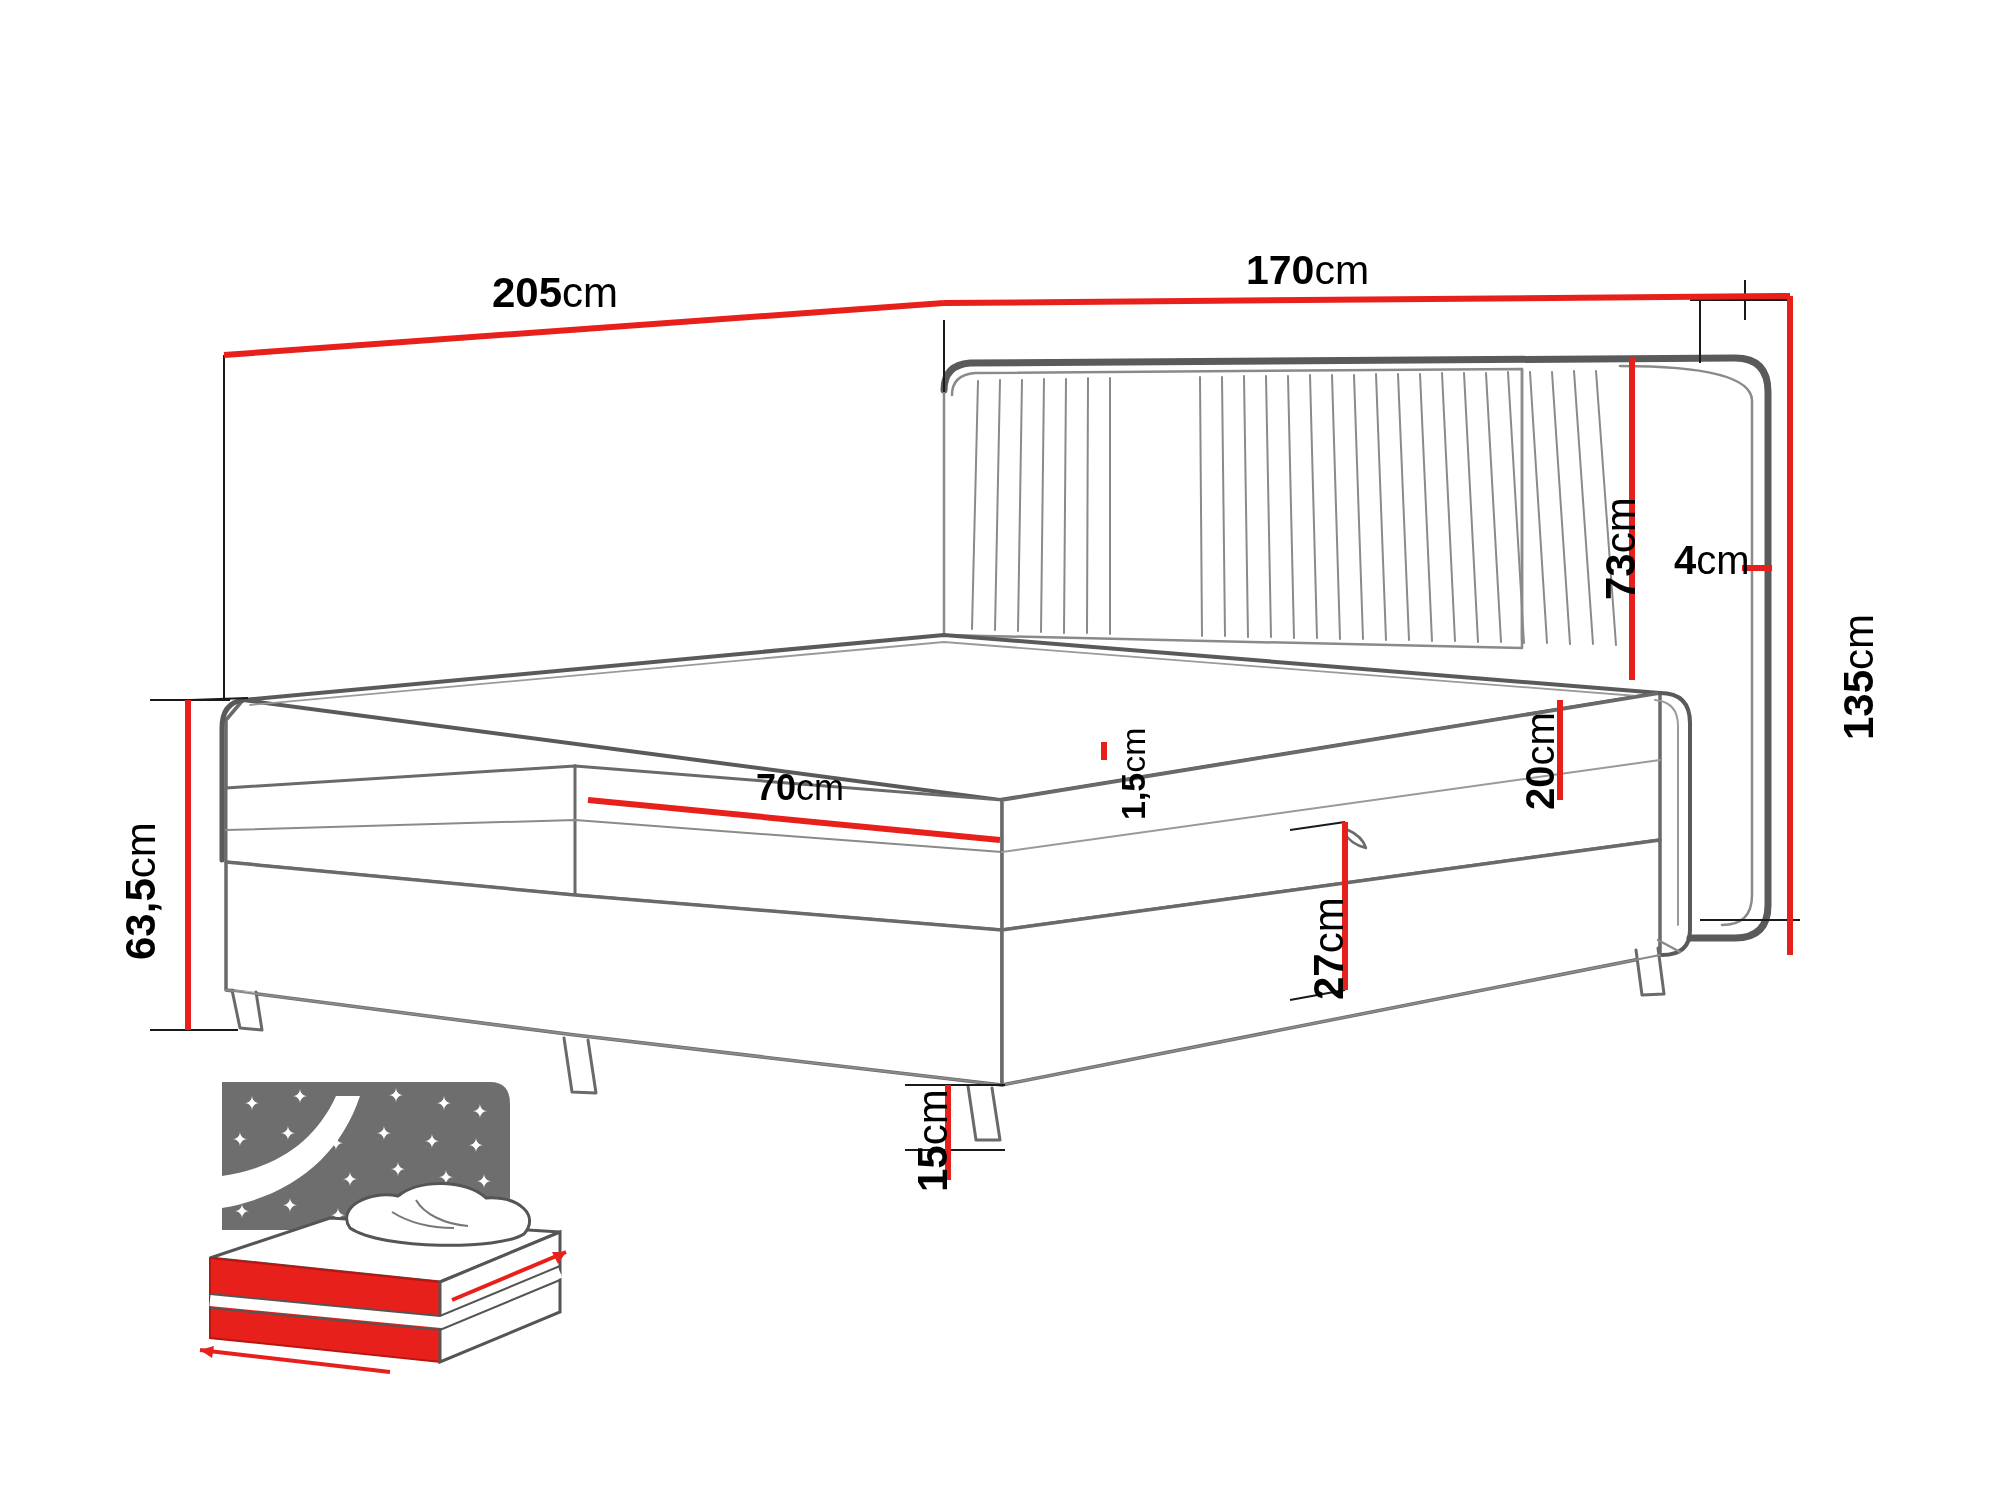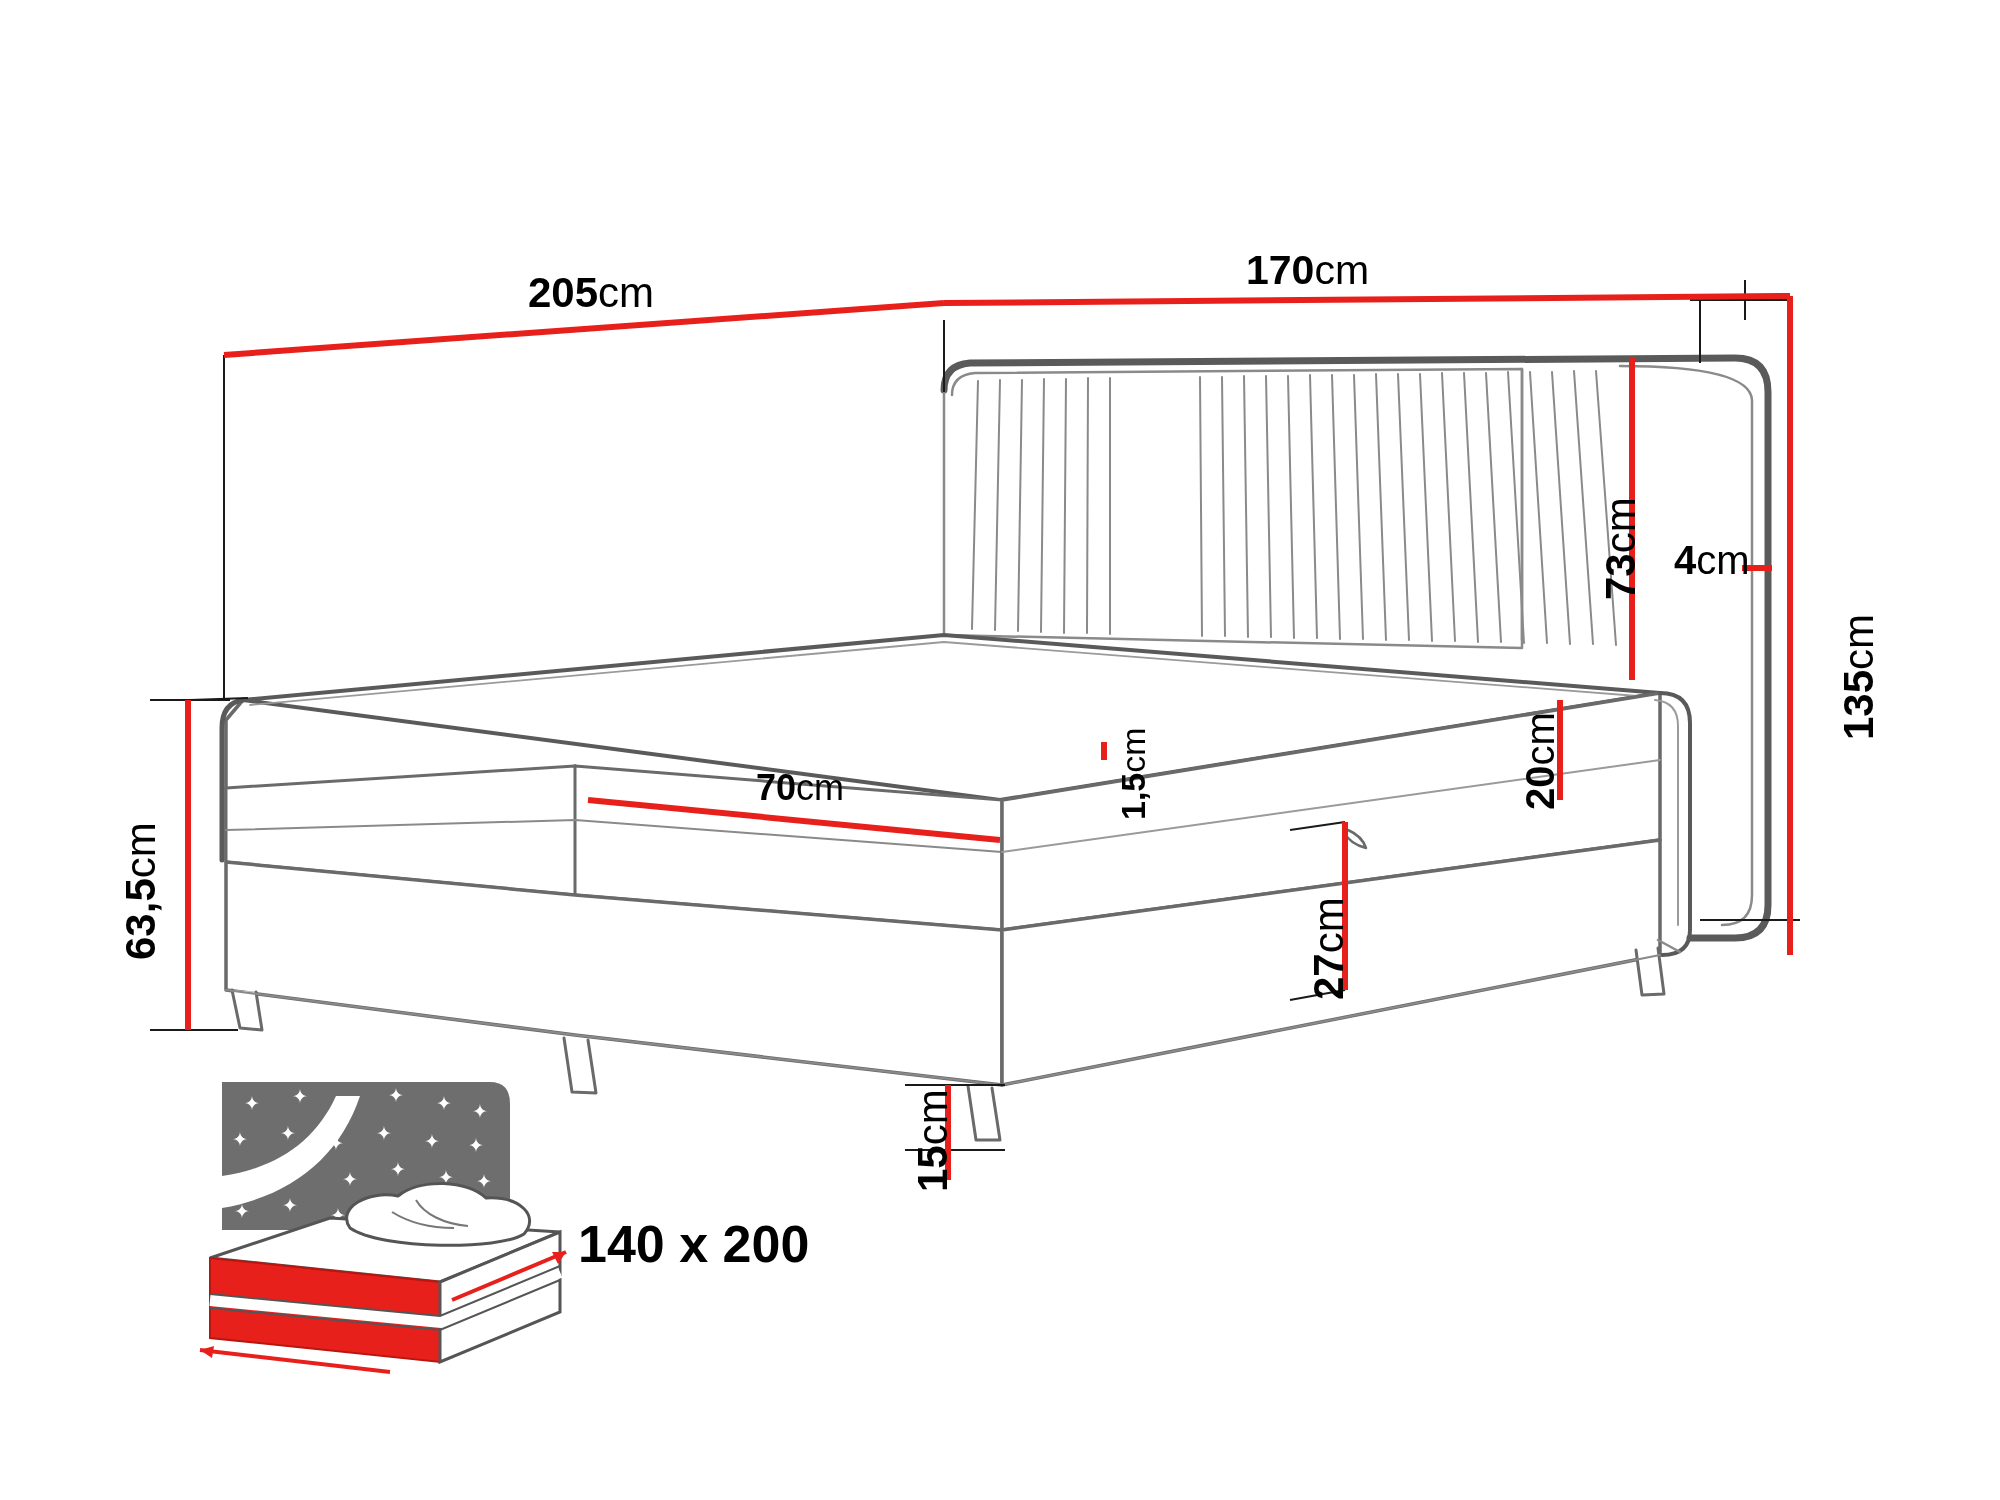--- a/index.html
+++ b/index.html
@@ -181,21 +181,21 @@
     <path d="M416 1200 C424 1214 444 1224 468 1226" fill="none" stroke="#777" stroke-width="2"></path>
 
     <path d="M200 1350 L390 1372" stroke="#e8201c" stroke-width="4" fill="none"></path>
     <path d="M200 1350 L214 1346 L212 1358 Z" fill="#e8201c"></path>
     <path d="M452 1300 L566 1252" stroke="#e8201c" stroke-width="4" fill="none"></path>
     <path d="M566 1252 L552 1252 L558 1264 Z" fill="#e8201c"></path>
   </g>
 
 </svg>
 
-<div class="lbl" style="left:492px; top:272px; font-size:42px;margin-left:36px;">
+<div class="lbl" style="left:492px; top:272px; font-size:42px;">
   <span class="num">205</span><span class="unit">cm</span>
 </div>
 
 <div class="lbl" style="left:1246px; top:250px; font-size:41px;">
   <span class="num">170</span><span class="unit">cm</span>
 </div>
 
 <div class="lbl vert" style="left:1600px; top:600px; font-size:42px; transform:rotate(-90deg);">
   <span class="num">73</span><span class="unit">cm</span>
 </div>
@@ -225,15 +225,14 @@
 </div>
 
 <div class="lbl vert" style="left:1308px; top:1000px; font-size:42px; transform:rotate(-90deg);">
   <span class="num">27</span><span class="unit">cm</span>
 </div>
 
 <div class="lbl vert" style="left:912px; top:1192px; font-size:42px; transform:rotate(-90deg);">
   <span class="num">15</span><span class="unit">cm</span>
 </div>
 
-<div class="lbl" style="left:578px; top:1218px; font-size:52px; font-weight:700;">140 x 200</div>
 
 </div>
 
 </body></html>

